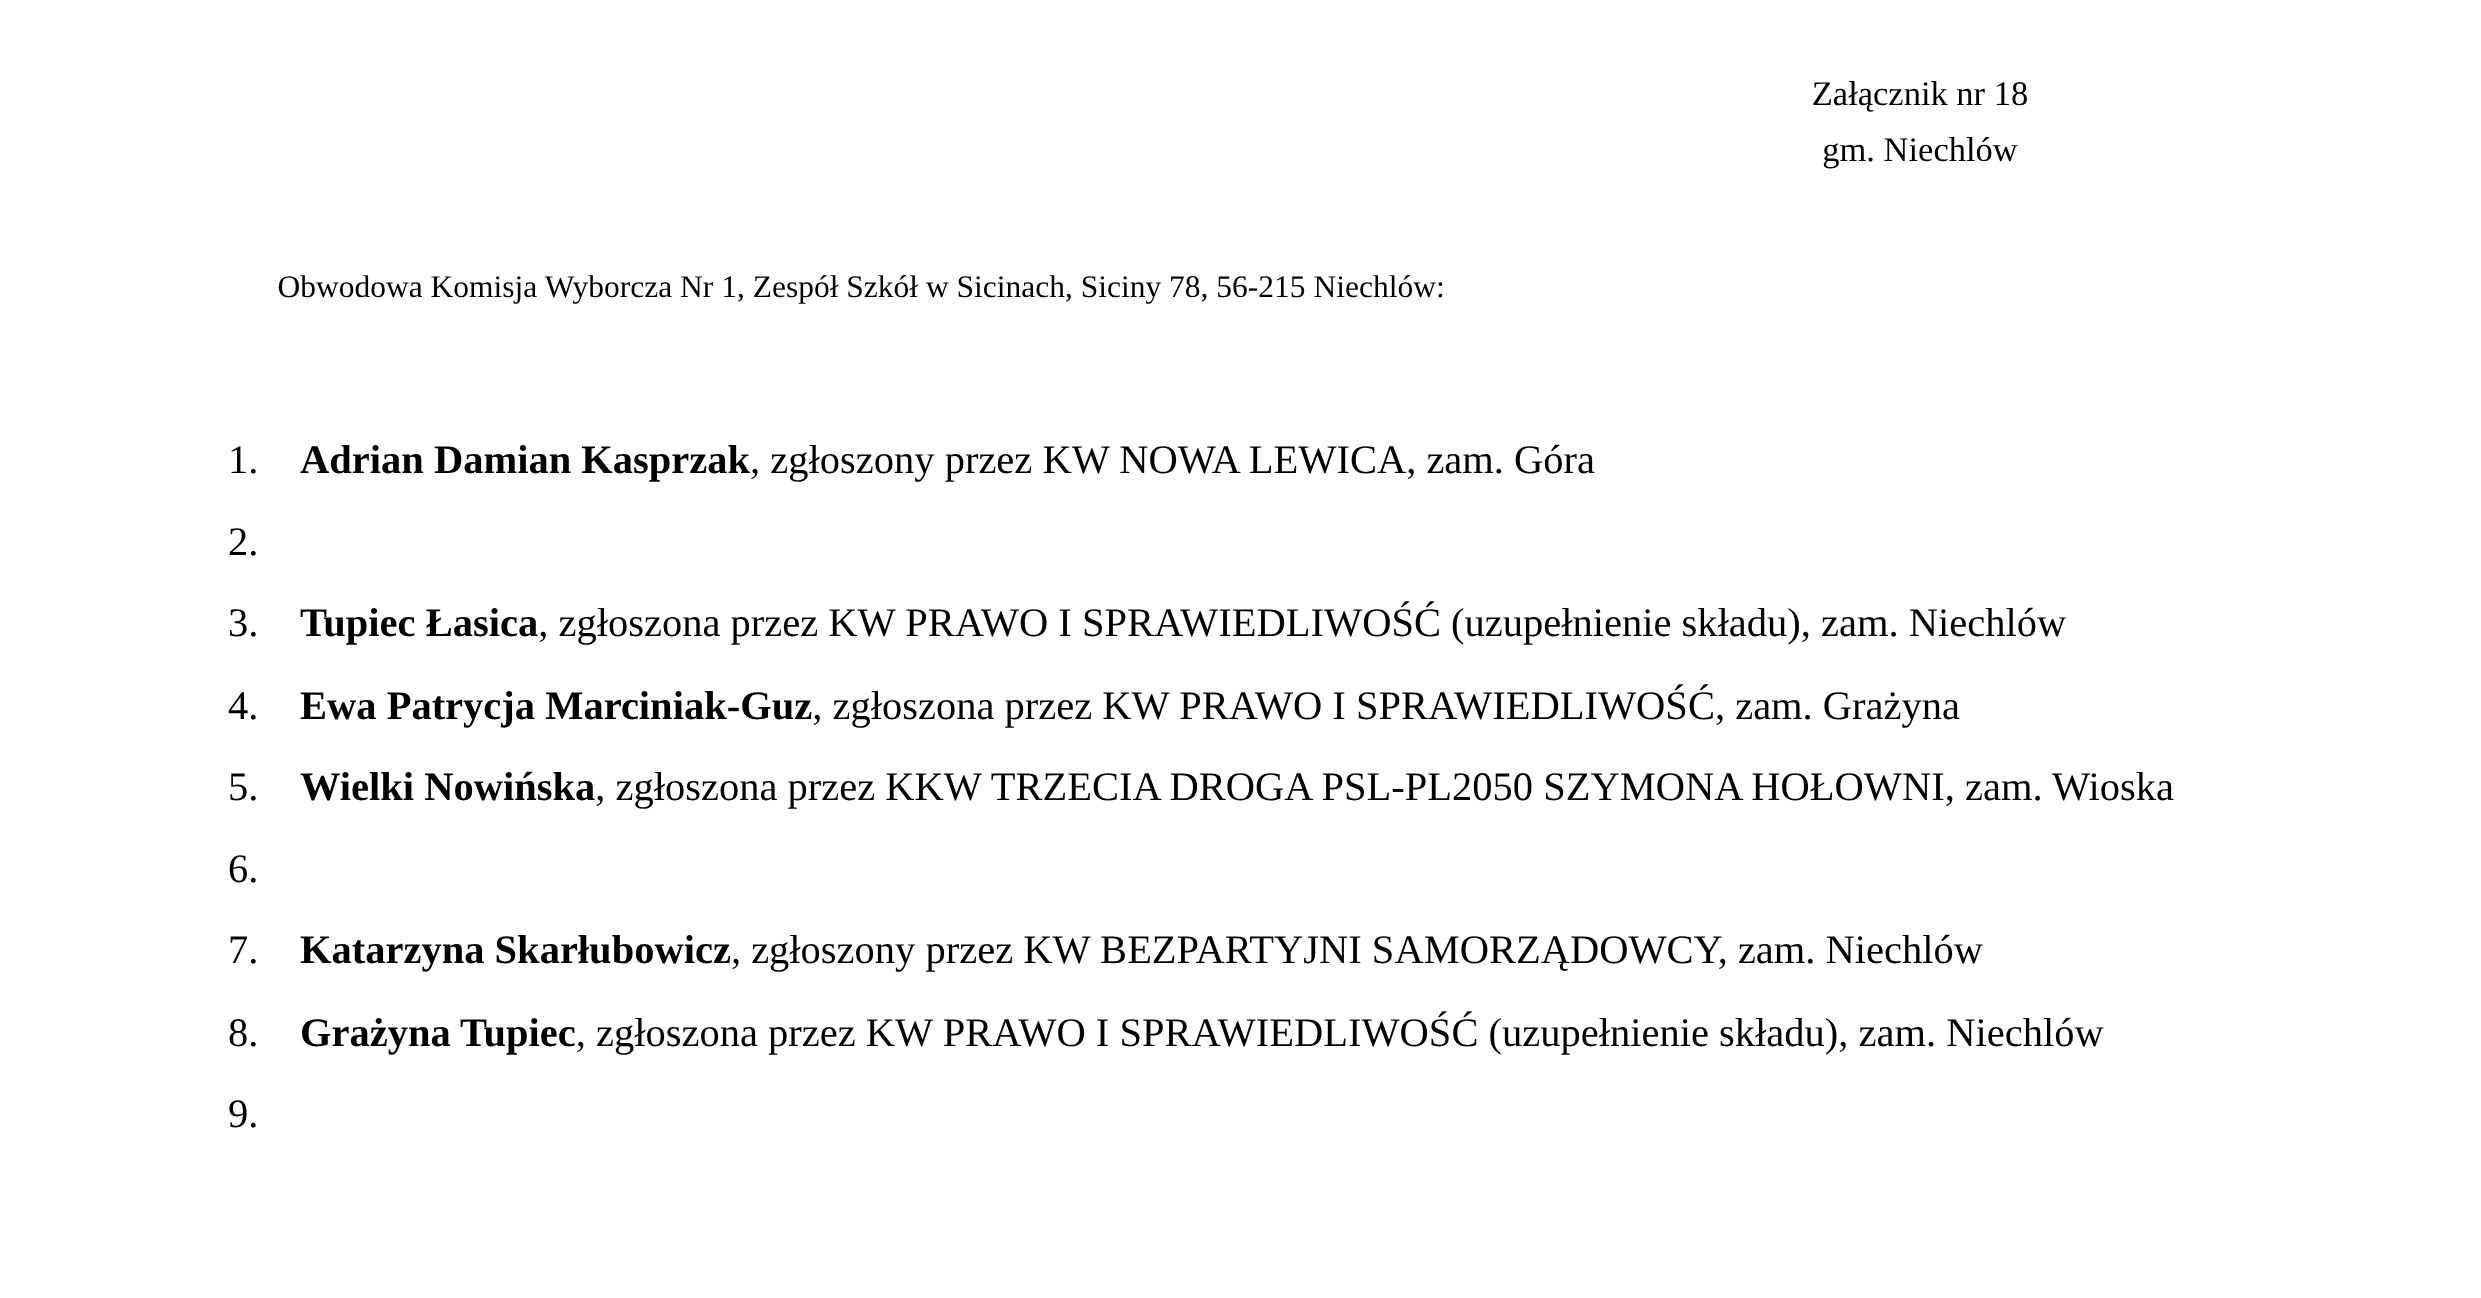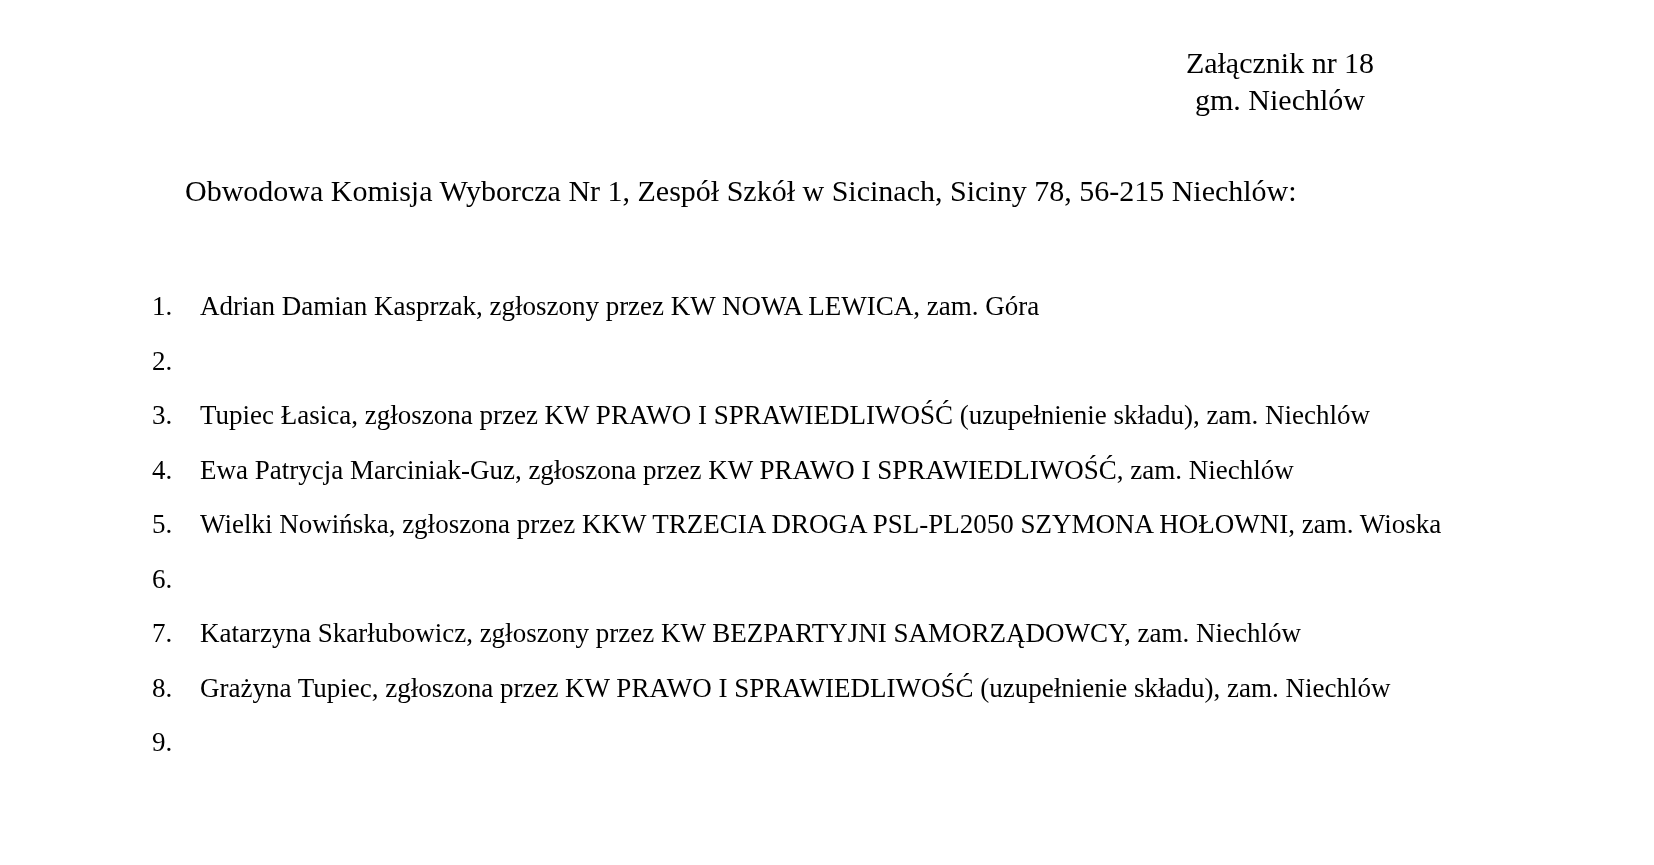--- a/index.html
+++ b/index.html
@@ -15,30 +15,30 @@
     color: #000000;
     font-family: "Liberation Serif", "DejaVu Serif", serif;
     overflow: hidden;
   }
   .attachment-block {
     position: absolute;
     top: 44px;
     left: 1175px;
     width: 210px;
     text-align: center;
-    font-size: 30px;
+    font-size: 23px;
     line-height: 37px;
     white-space: nowrap;
   }
   .doc-title {
     position: absolute;
     top: 172px;
     left: 185px;
     right: 40px;
-    font-size: 30px;
+    font-size: 21px;
     line-height: 38px;
     white-space: nowrap;
   }
   .member-list {
     position: absolute;
     top: 279px;
     left: 152px;
     right: 20px;
     margin: 0;
     padding: 0;
@@ -50,21 +50,21 @@
     align-items: baseline;
     height: 54.5px;
     line-height: 54.5px;
     white-space: nowrap;
   }
   .member-number {
     width: 48px;
     flex: 0 0 48px;
   }
   .member-name {
-    font-weight: normal;
+    font-weight: bold;
   }
 </style>
 </head>
 <body>
 
 <div class="page">
 
   <div class="attachment-block">
     <div>Załącznik nr 18</div>
     <div>gm. Niechlów</div>
@@ -79,21 +79,21 @@
     </li>
     <li class="member-row">
       <span class="member-number">2.</span>
     </li>
     <li class="member-row">
       <span class="member-number">3.</span>
       <span class="member-text"><span class="member-name">Tupiec Łasica</span><span>, zgłoszona przez KW PRAWO I SPRAWIEDLIWOŚĆ (uzupełnienie składu), zam. Niechlów</span></span>
     </li>
     <li class="member-row">
       <span class="member-number">4.</span>
-      <span class="member-text"><span class="member-name">Ewa Patrycja Marciniak-Guz</span><span>, zgłoszona przez KW PRAWO I SPRAWIEDLIWOŚĆ, zam. Niechlów</span></span>
+      <span class="member-text"><span class="member-name">Ewa Patrycja Marciniak-Guz</span><span>, zgłoszona przez KW PRAWO I SPRAWIEDLIWOŚĆ, zam. Grażyna</span></span>
     </li>
     <li class="member-row">
       <span class="member-number">5.</span>
       <span class="member-text"><span class="member-name">Wielki Nowińska</span><span>, zgłoszona przez KKW TRZECIA DROGA PSL-PL2050 SZYMONA HOŁOWNI, zam. Wioska</span></span>
     </li>
     <li class="member-row">
       <span class="member-number">6.</span>
     </li>
     <li class="member-row">
       <span class="member-number">7.</span>

